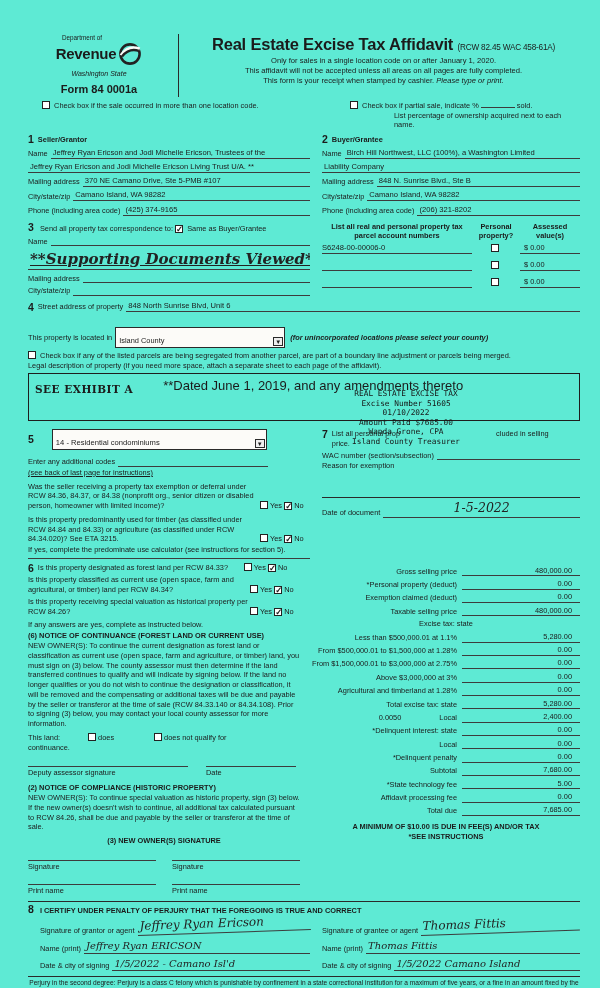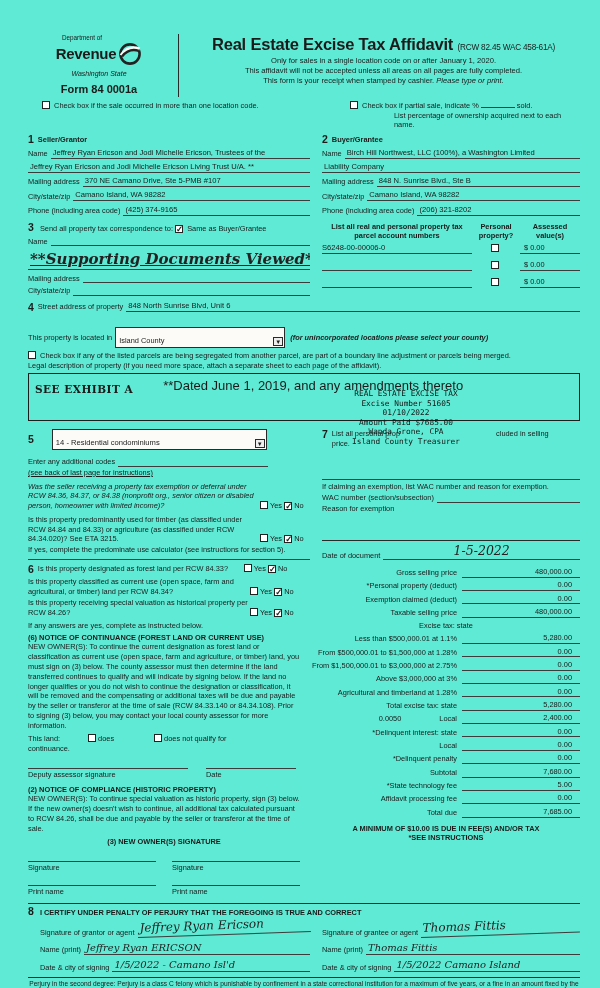--- a/index.html
+++ b/index.html
@@ -259,21 +259,21 @@
           <span class="typed">14 - Residential condominiums</span>
           <span class="drop">▼</span>
         </span>
       </div>
       <div class="line-row" style="margin-top:7px;width:240px;">
         <span class="nw">Enter any additional codes</span>
         <span class="fill"></span>
       </div>
       <div style="margin-top:1px;text-decoration:underline;">(see back of last page for instructions)</div>
       <div class="flex" style="margin-top:4px;">
-        <div style="width:232px;font-style:italic;">Was the seller receiving a property tax exemption or deferral under RCW 84.36, 84.37, or 84.38 (nonprofit org., senior citizen or disabled person, homeowner with limited income)?</div>
+        <div style="width:232px;">Was the seller receiving a property tax exemption or deferral under RCW 84.36, 84.37, or 84.38 (nonprofit org., senior citizen or disabled person, homeowner with limited income)?</div>
         <div class="nw" style="align-self:flex-end;">
           <span class="cb"><span></span></span><span>Yes</span>
           <span class="cb"><span>✓</span></span><span>No</span>
         </div>
       </div>
       <div class="flex" style="margin-top:4px;">
         <div style="width:232px;">Is this property predominantly used for timber (as classified under RCW 84.84 and 84.33) or agriculture (as classified under RCW 84.34.020)? See ETA 3215.</div>
         <div class="nw" style="align-self:flex-end;">
           <span class="cb"><span></span></span><span>Yes</span>
           <span class="cb"><span>✓</span></span><span>No</span>
@@ -282,21 +282,20 @@
       <div style="margin-top:1px;">If yes, complete the predominate use calculator (see instructions for section 5).</div>
     </div>
     <div class="col-r">
       <div class="flex">
         <span class="secnum">7</span>
         <div>
           <span>List all personal prop</span><span style="display:inline-block;width:96px;"></span><span>cluded in selling</span>
           <div>price.</div>
         </div>
       </div>
-      <div class="rule" style="margin-top:30px;padding-top:2px;">If claiming an exemption, list WAC number and reason for exemption.</div>
       <div class="line-row" style="margin-top:2px;">
         <span class="nw">WAC number (section/subsection)</span>
         <span class="fill"></span>
       </div>
       <div style="margin-top:1px;">Reason for exemption</div>
       <div class="toprule2" style="margin-top:26px;"></div>
       <div class="line-row" style="margin-top:2px;align-items:flex-end;">
         <span class="nw">Date of document</span>
         <span class="fill hw" style="font-size:12.5px;text-align:center;">1-5-2022</span>
       </div>

